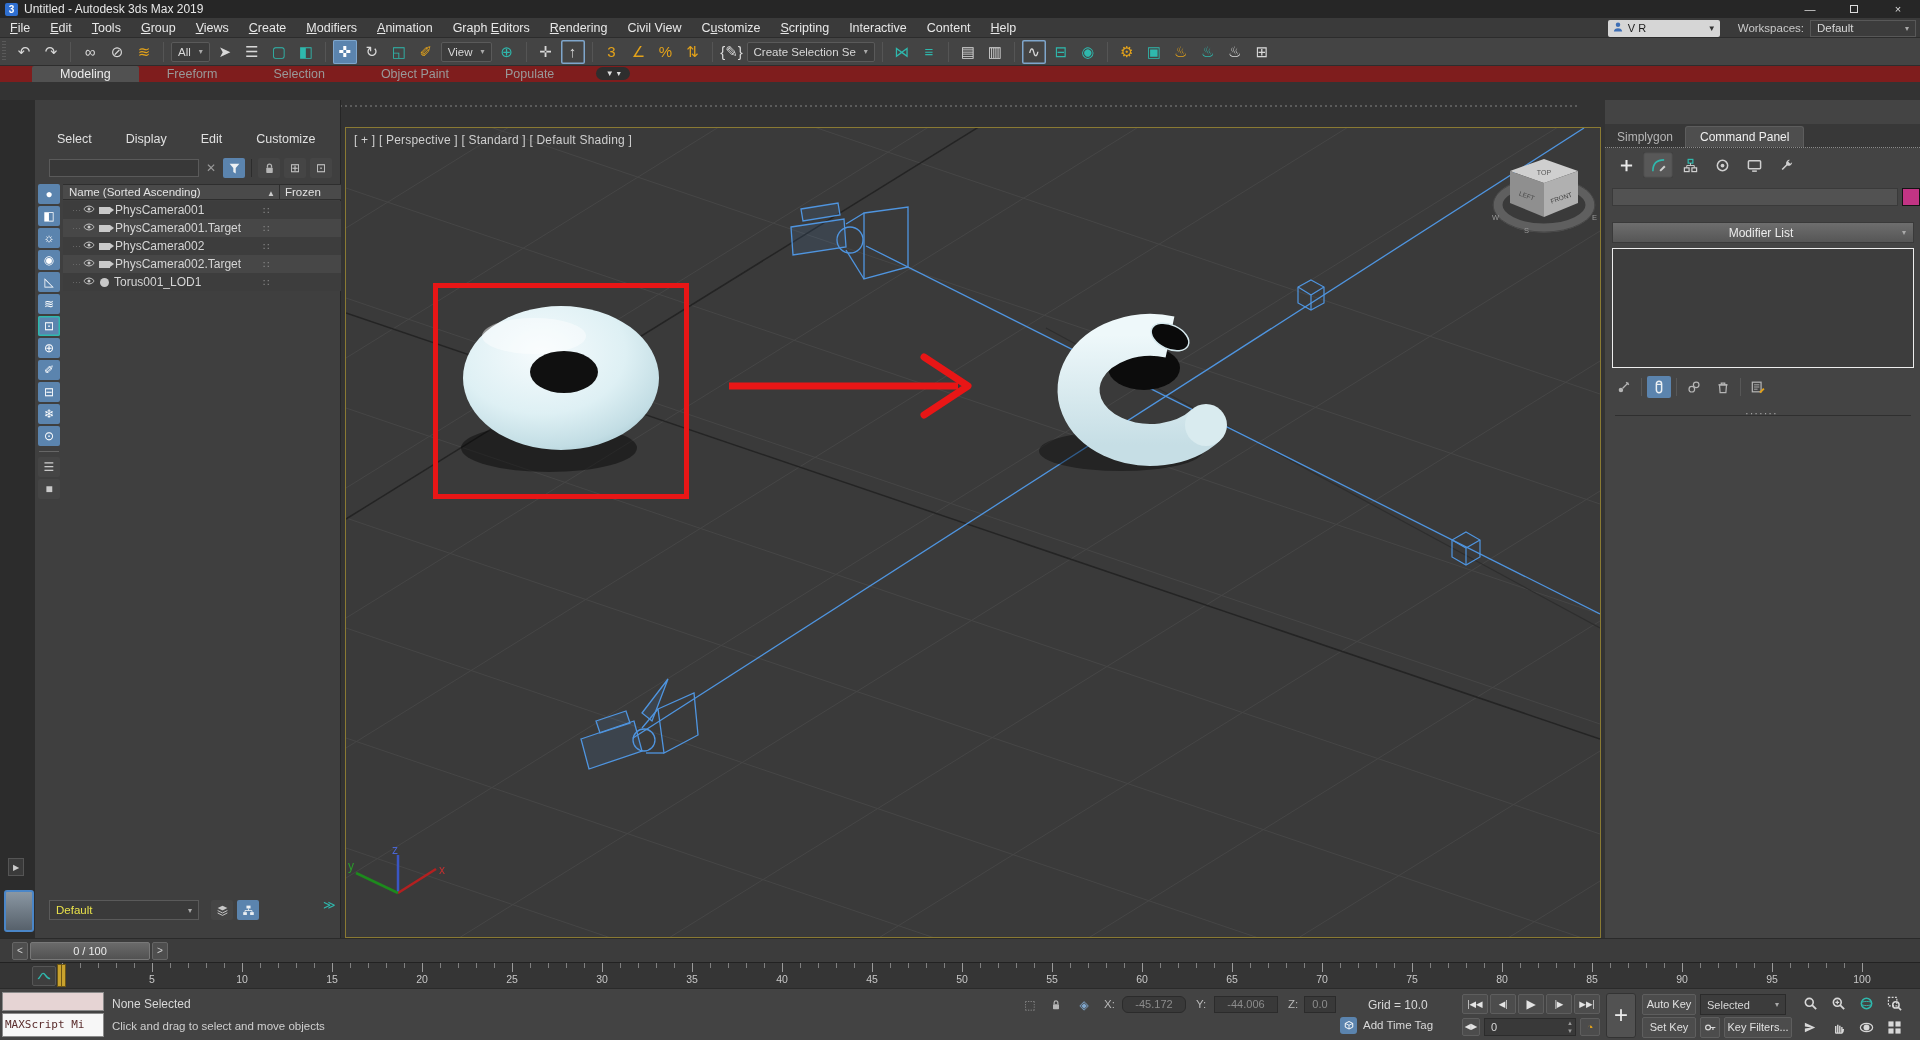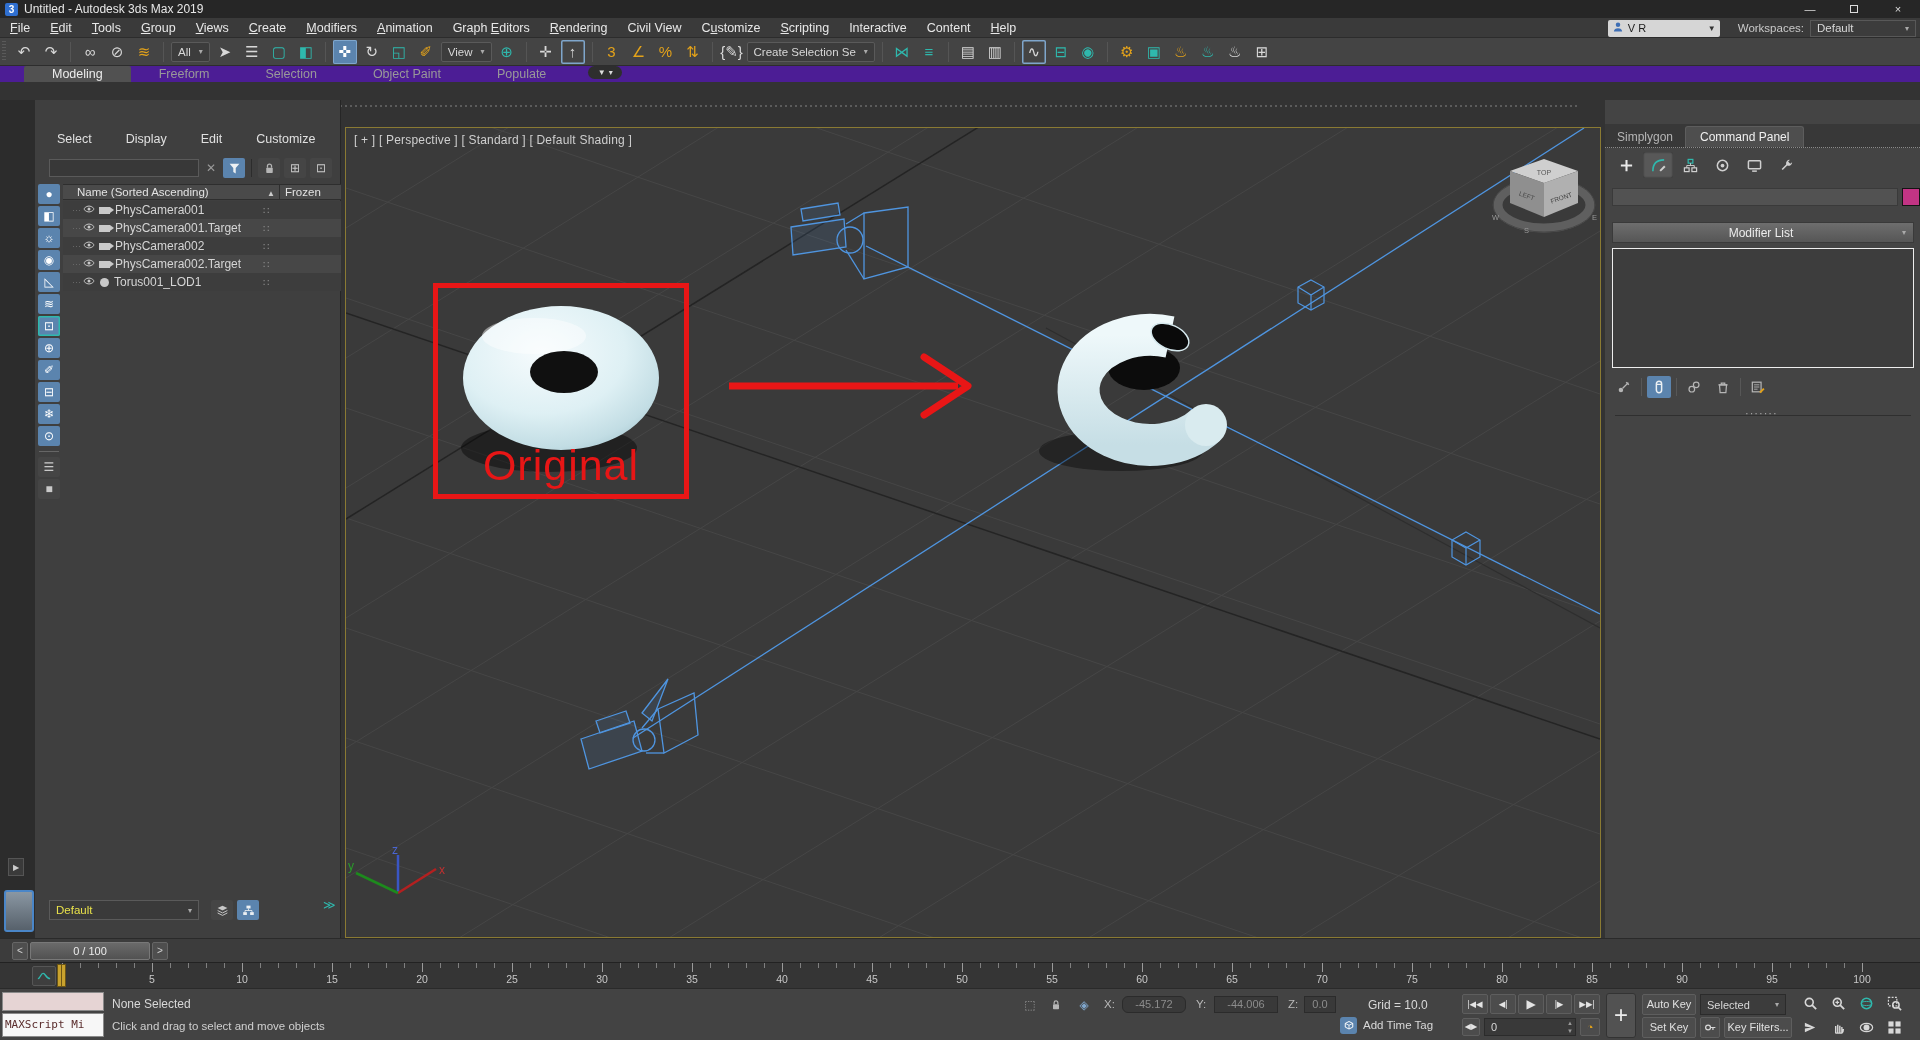--- a/index.html
+++ b/index.html
@@ -37,21 +37,21 @@
   .tbtn{min-width:24px;height:24px;display:flex;align-items:center;justify-content:center;color:#d8d8d8;font-size:15px;border-radius:2px;}
   .tbtn.gold{color:var(--gold);}
   .tbtn.teal{color:var(--teal);}
   .tbtn.active{background:var(--accent);box-shadow:inset 0 0 0 1px #7fa6cc;color:#fff;}
   .tbtn.boxed{box-shadow:inset 0 0 0 1.5px #7fa6cc;}
   .tdiv{width:1px;height:20px;background:#2c2c2c;border-right:1px solid #555;margin:0 4px;}
   .tdd{height:20px;background:#3c3c3c;border:1px solid #5a5a5a;border-radius:2px;color:#d8d8d8;font-size:11.5px;display:flex;align-items:center;padding:0 6px;gap:8px;}
   .grip{position:absolute;left:2px;top:3px;bottom:3px;width:4px;background:repeating-linear-gradient(180deg,#5a5a5a 0 1px,transparent 1px 3px);}
 
   
-  .ribbontabs{position:absolute;left:0;top:66px;width:1920px;height:16px;background:#4c1d95;display:flex;align-items:flex-start;padding-left:24px;font-size:12.5px;}
+  .ribbontabs{position:absolute;left:0;top:66px;width:1920px;height:16px;background:#7f1d1d;display:flex;align-items:center;padding-left:32px;font-size:12.5px;}
   .rtab{padding:1px 28px;color:#999;}
   .rtab.active{background:#515151;color:#ececec;border-radius:2px 2px 0 0;}
   .rextra{margin-left:14px;margin-bottom:1px;width:34px;height:13px;background:#2e2e2e;border-radius:7px;color:#ddd;font-size:8px;display:flex;align-items:center;justify-content:center;gap:3px;}
   .ribbonstrip{position:absolute;left:0;top:82px;width:1920px;height:18px;background:#3f3f3f;border-bottom:1px solid #2b2b2b;display:flex;align-items:center;}
   .panelbtn{margin-left:14px;height:15px;border:1px solid #747474;background:#454545;border-radius:2px;color:#d8d8d8;font-size:11.5px;padding:0 12px;line-height:14px;}
 
   
   .main{position:absolute;left:0;top:100px;width:1920px;height:838px;background:#333;}
   .dotgrip{position:absolute;left:40px;top:5px;width:1540px;height:2px;background:repeating-linear-gradient(90deg,#5c5c5c 0 2px,transparent 2px 5px);}
 
@@ -62,21 +62,21 @@
   
   .sexp{position:absolute;left:35px;top:0;width:306px;height:838px;background:#3f3f3f;border-right:1px solid #262626;}
   .se-menus{position:absolute;left:22px;top:32px;display:flex;gap:34px;font-size:12.5px;color:#e0e0e0;}
   .se-search{position:absolute;left:14px;top:58px;height:20px;display:flex;align-items:center;gap:4px;}
   .se-input{width:150px;height:18px;background:#383838;border:1px solid #5a5a5a;}
   .se-x{color:#9a9a9a;font-size:12px;padding:0 3px;}
   .sbtn{width:22px;height:20px;border-radius:2px;display:flex;align-items:center;justify-content:center;background:#454545;color:#c9c9c9;font-size:12px;}
   .sbtn.active{background:var(--accent);color:#fff;}
   .se-sep{width:1px;height:18px;background:#2c2c2c;margin:0 2px;}
   .se-header{position:absolute;left:28px;top:84px;width:278px;height:16px;background:#4a4a4a;border-top:1px solid #2e2e2e;border-bottom:1px solid #2e2e2e;font-size:11.5px;color:#e2e2e2;line-height:15px;}
-  .se-header .nm{position:absolute;left:14px;}
+  .se-header .nm{position:absolute;left:6px;}
   .se-header .sort{position:absolute;left:204px;font-size:8px;color:#ccc;top:1px;}
   .se-header .coldiv{position:absolute;left:216px;top:0;bottom:0;width:1px;background:#2e2e2e;}
   .se-header .fz{position:absolute;left:222px;}
   .se-rows{position:absolute;left:28px;top:101px;width:278px;}
   .se-row{height:18px;display:flex;align-items:center;font-size:12px;color:#d5d5d5;position:relative;}
   .se-row:nth-child(odd){background:#3d3d3d;}
   .se-row:nth-child(even){background:#474747;}
   .se-row .dots{color:#6d6d6d;font-size:9px;width:18px;text-align:right;margin-right:2px;}
   .se-row .nm{margin-left:5px;}
   .se-row .fzc{position:absolute;left:200px;color:#8d8d8d;font-size:10px;}
@@ -537,21 +537,20 @@
         <g stroke-width="2.5">
           <line x1="52" y1="765" x2="52" y2="727" stroke="#3a56c4"></line>
           <line x1="52" y1="765" x2="90" y2="741" stroke="#b32020"></line>
           <line x1="52" y1="765" x2="10" y2="745" stroke="#1d8a1d"></line>
           <text x="93" y="746" font-size="12" fill="#c03030">x</text>
           <text x="2" y="742" font-size="12" fill="#2a9a2a">y</text>
           <text x="46" y="726" font-size="12" fill="#4a66d4">z</text>
         </g>
       </svg>
       <div class="redbox"></div>
-      <div class="ann orig">Original</div>
     </div>
 
     <div class="rpanel">
       <div class="cp-tabs">
         <div class="cp-tab1">Simplygon</div>
         <div class="cp-tab2">Command Panel</div>
       </div>
       <div class="cp-modes" id="cpmodes">
           <div class="cp-mode">
             <svg viewBox="0 0 16 16" width="15" height="15">

